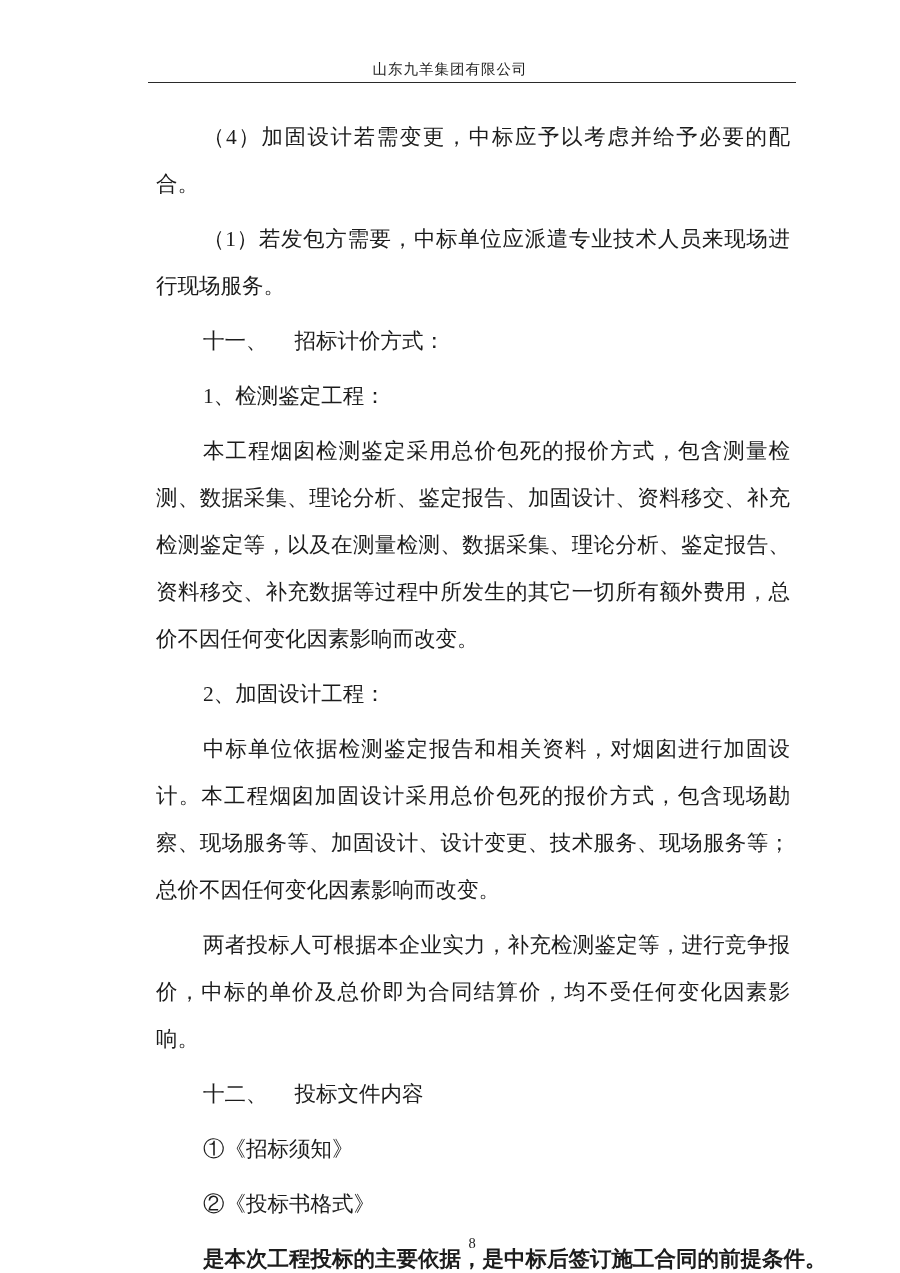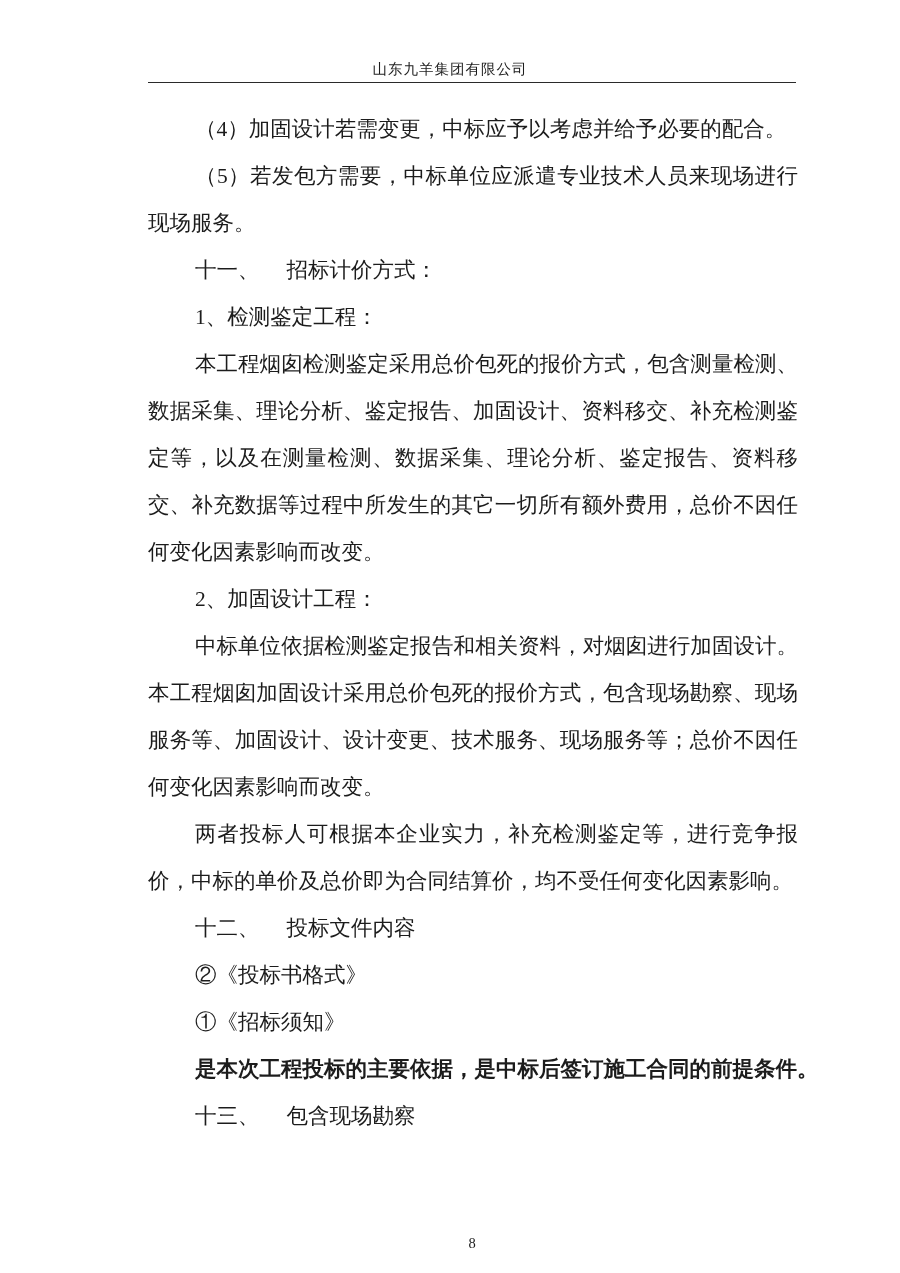--- a/index.html
+++ b/index.html
@@ -43,21 +43,21 @@
     top: 106px;
     left: 148px;
     width: 650px;
     font-size: 21.5px;
     line-height: 47px;
     text-align: justify;
     color: #1c1c1c;
   }
   .doc-body p {
     text-indent: 47px;
-    margin: 0;
+    margin: 8px;
   }
   .doc-body p.oneline {
     white-space: nowrap;
     text-align: left;
     font-weight: bold;
   }
   .footer-pagenum {
     position: absolute;
     top: 1234px;
     left: 148px;
@@ -72,29 +72,29 @@
 <body>
 
 <div class="page">
 
   <div class="header-company">山东九羊集团有限公司</div>
 
   <div class="header-rule"></div>
 
   <div class="doc-body">
     <p>（4）加固设计若需变更，中标应予以考虑并给予必要的配合。</p>
-    <p>（5）若发包方需要，中标单位应派遣专业技术人员来现场进行现场服务。</p>
+    <p>（1）若发包方需要，中标单位应派遣专业技术人员来现场进行现场服务。</p>
     <p>十一、　 招标计价方式：</p>
     <p>1、检测鉴定工程：</p>
     <p>本工程烟囱检测鉴定采用总价包死的报价方式，包含测量检测、数据采集、理论分析、鉴定报告、加固设计、资料移交、补充检测鉴定等，以及在测量检测、数据采集、理论分析、鉴定报告、资料移交、补充数据等过程中所发生的其它一切所有额外费用，总价不因任何变化因素影响而改变。</p>
     <p>2、加固设计工程：</p>
     <p>中标单位依据检测鉴定报告和相关资料，对烟囱进行加固设计。本工程烟囱加固设计采用总价包死的报价方式，包含现场勘察、现场服务等、加固设计、设计变更、技术服务、现场服务等；总价不因任何变化因素影响而改变。</p>
     <p>两者投标人可根据本企业实力，补充检测鉴定等，进行竞争报价，中标的单价及总价即为合同结算价，均不受任何变化因素影响。</p>
     <p>十二、　 投标文件内容</p>
+    <p>①《招标须知》</p>
     <p>②《投标书格式》</p>
-    <p>①《招标须知》</p>
     <p class="oneline">是本次工程投标的主要依据，是中标后签订施工合同的前提条件。</p>
     <p>十三、　 包含现场勘察</p>
   </div>
 
   <div class="footer-pagenum">8</div>
 
 </div>
 
 </body></html>

